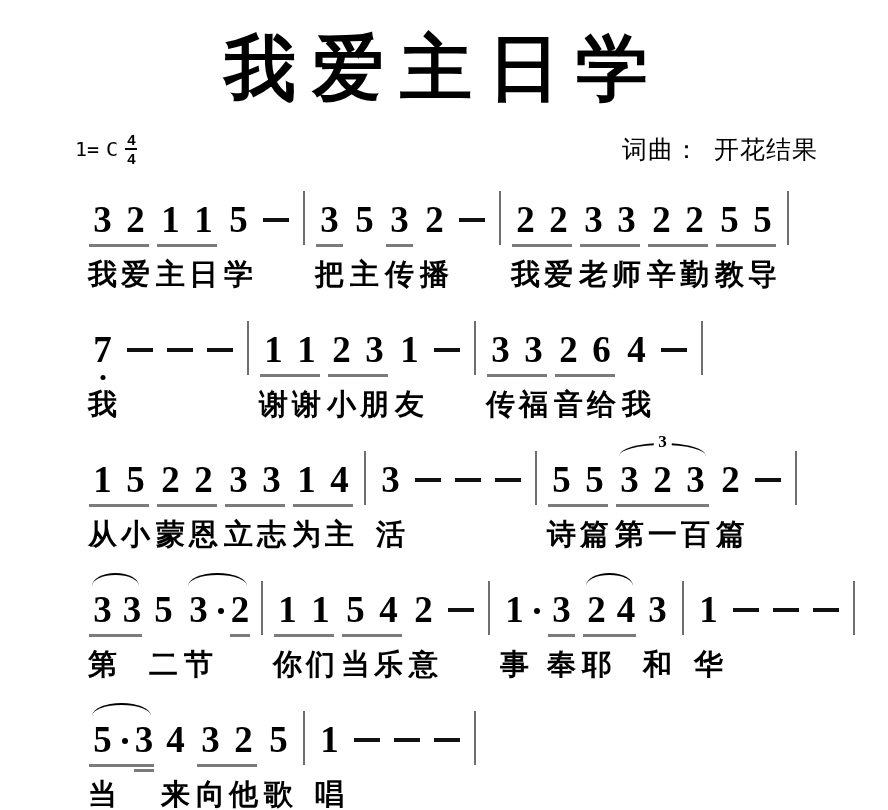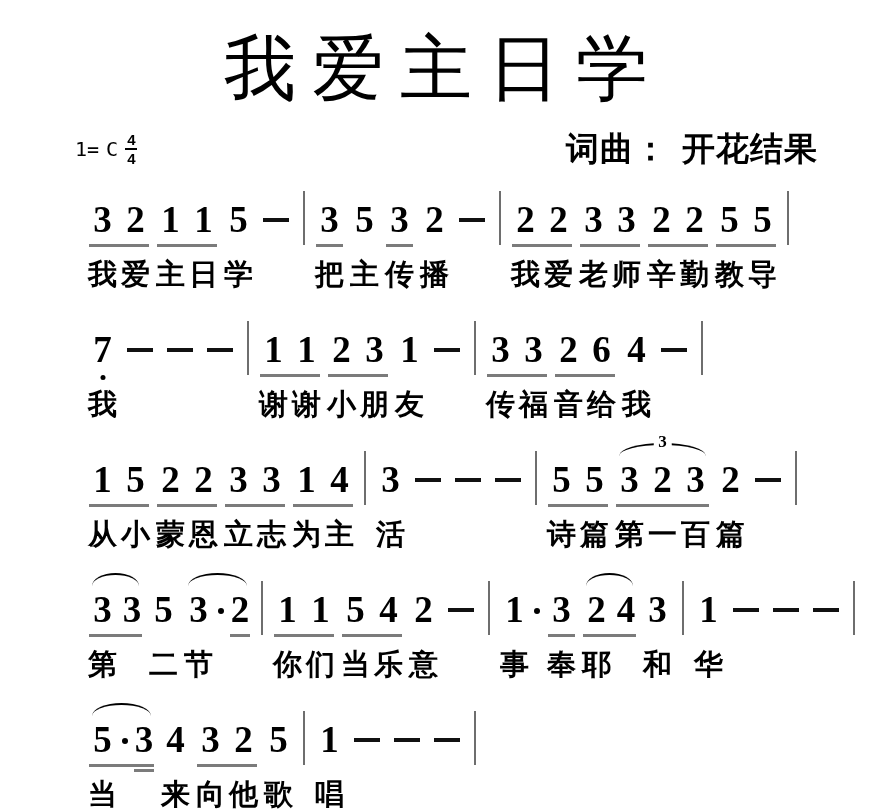--- a/index.html
+++ b/index.html
@@ -14,21 +14,21 @@
   body{
     width:888px;height:810px;overflow:hidden;
     background:var(--paper);color:var(--ink);
     font-family:"Liberation Sans","DejaVu Sans",sans-serif;
   }
   
   .title{
     margin-top:18px;
     text-align:center;
     font-family:"DejaVu Serif","Liberation Serif",serif;
-    font-weight:400;
+    font-weight:700;
     font-size:72px;
     line-height:100px;
     letter-spacing:16px;
     white-space:nowrap;
   }
   
   .meta{
     display:flex;justify-content:space-between;align-items:center;
     margin:10px 70px 6px 75px;height:42px;
   }
@@ -38,21 +38,21 @@
     font-size:20px;font-weight:400;
   }
   .frac{
     display:inline-flex;flex-direction:column;align-items:center;
     font-size:15px;font-weight:700;line-height:1;
     font-family:"Liberation Sans",sans-serif;
   }
   .ftop{border-bottom:2px solid var(--ink);padding:0 2px 1px;}
   .fbot{padding-top:1px;}
   .credits{
-    font-size:33px;font-weight:700;letter-spacing:1px;white-space:nowrap;
+    font-size:25px;font-weight:400;letter-spacing:1px;white-space:nowrap;
   }
   .credits .cname{margin-left:14px;}
   
   #score{margin-top:4px;}
   .system{
     display:flex;align-items:flex-start;
     padding-left:85px;
     margin-bottom:12px;
     height:118px;
     white-space:nowrap;

